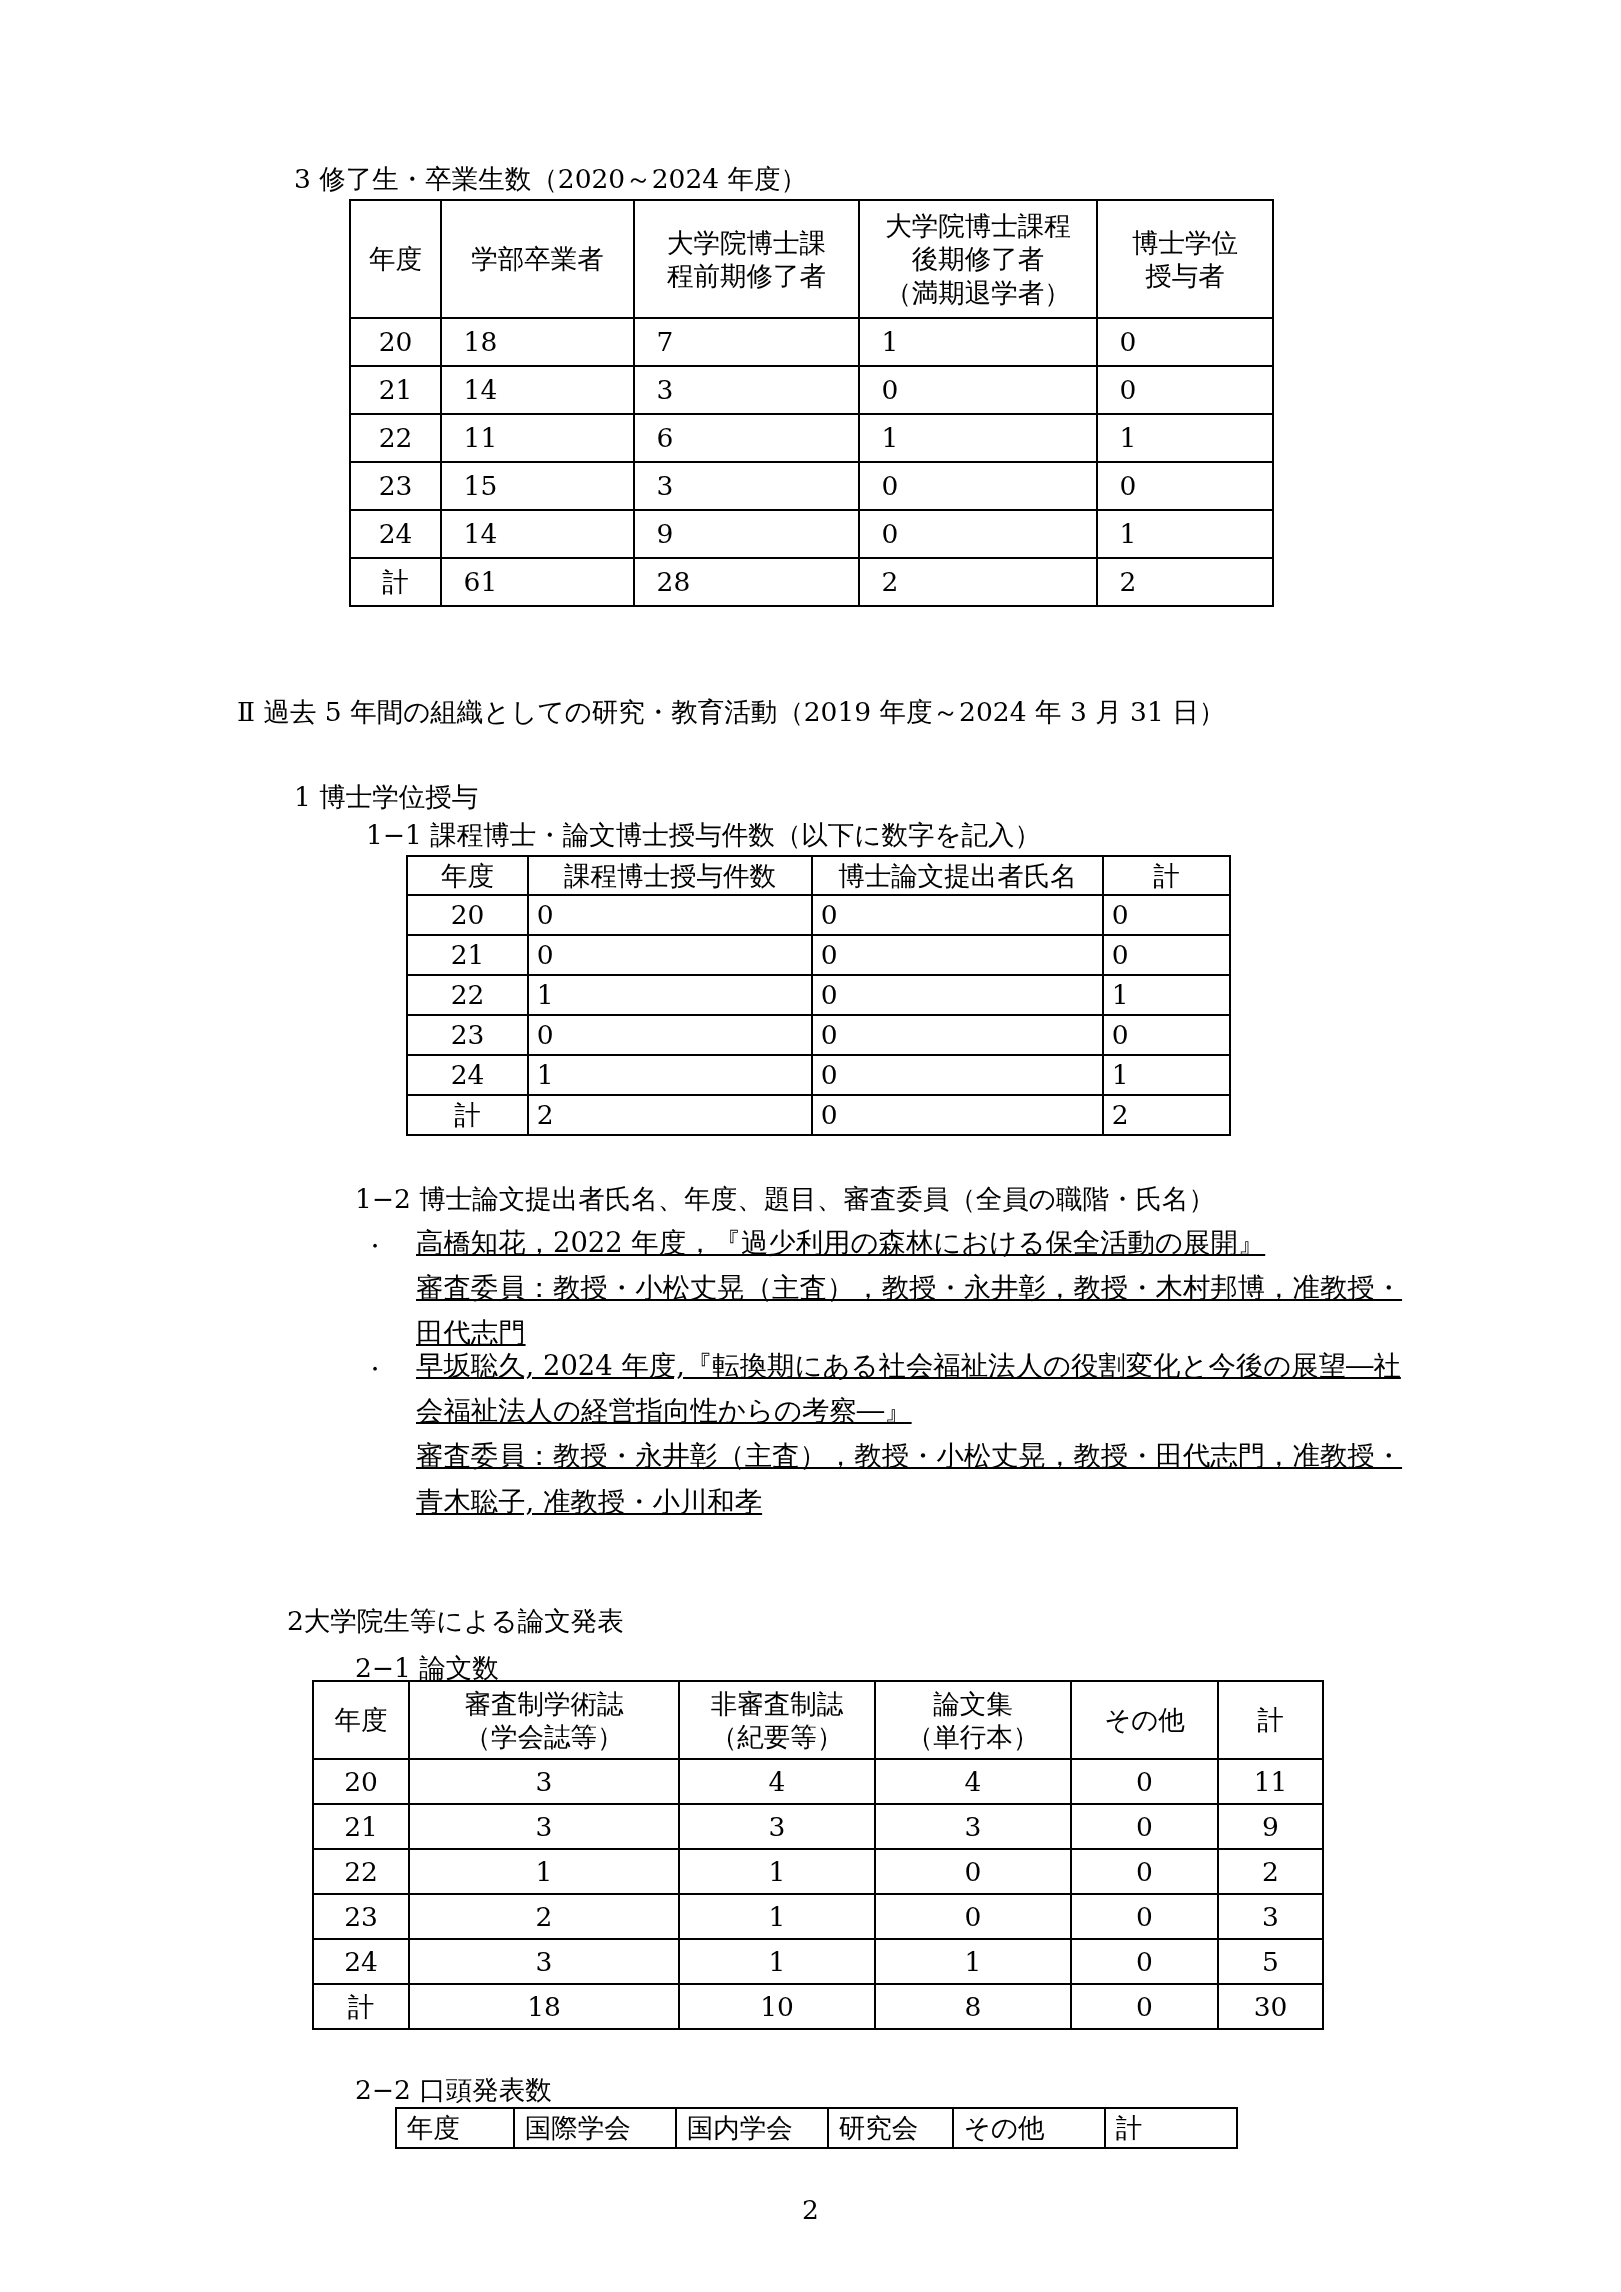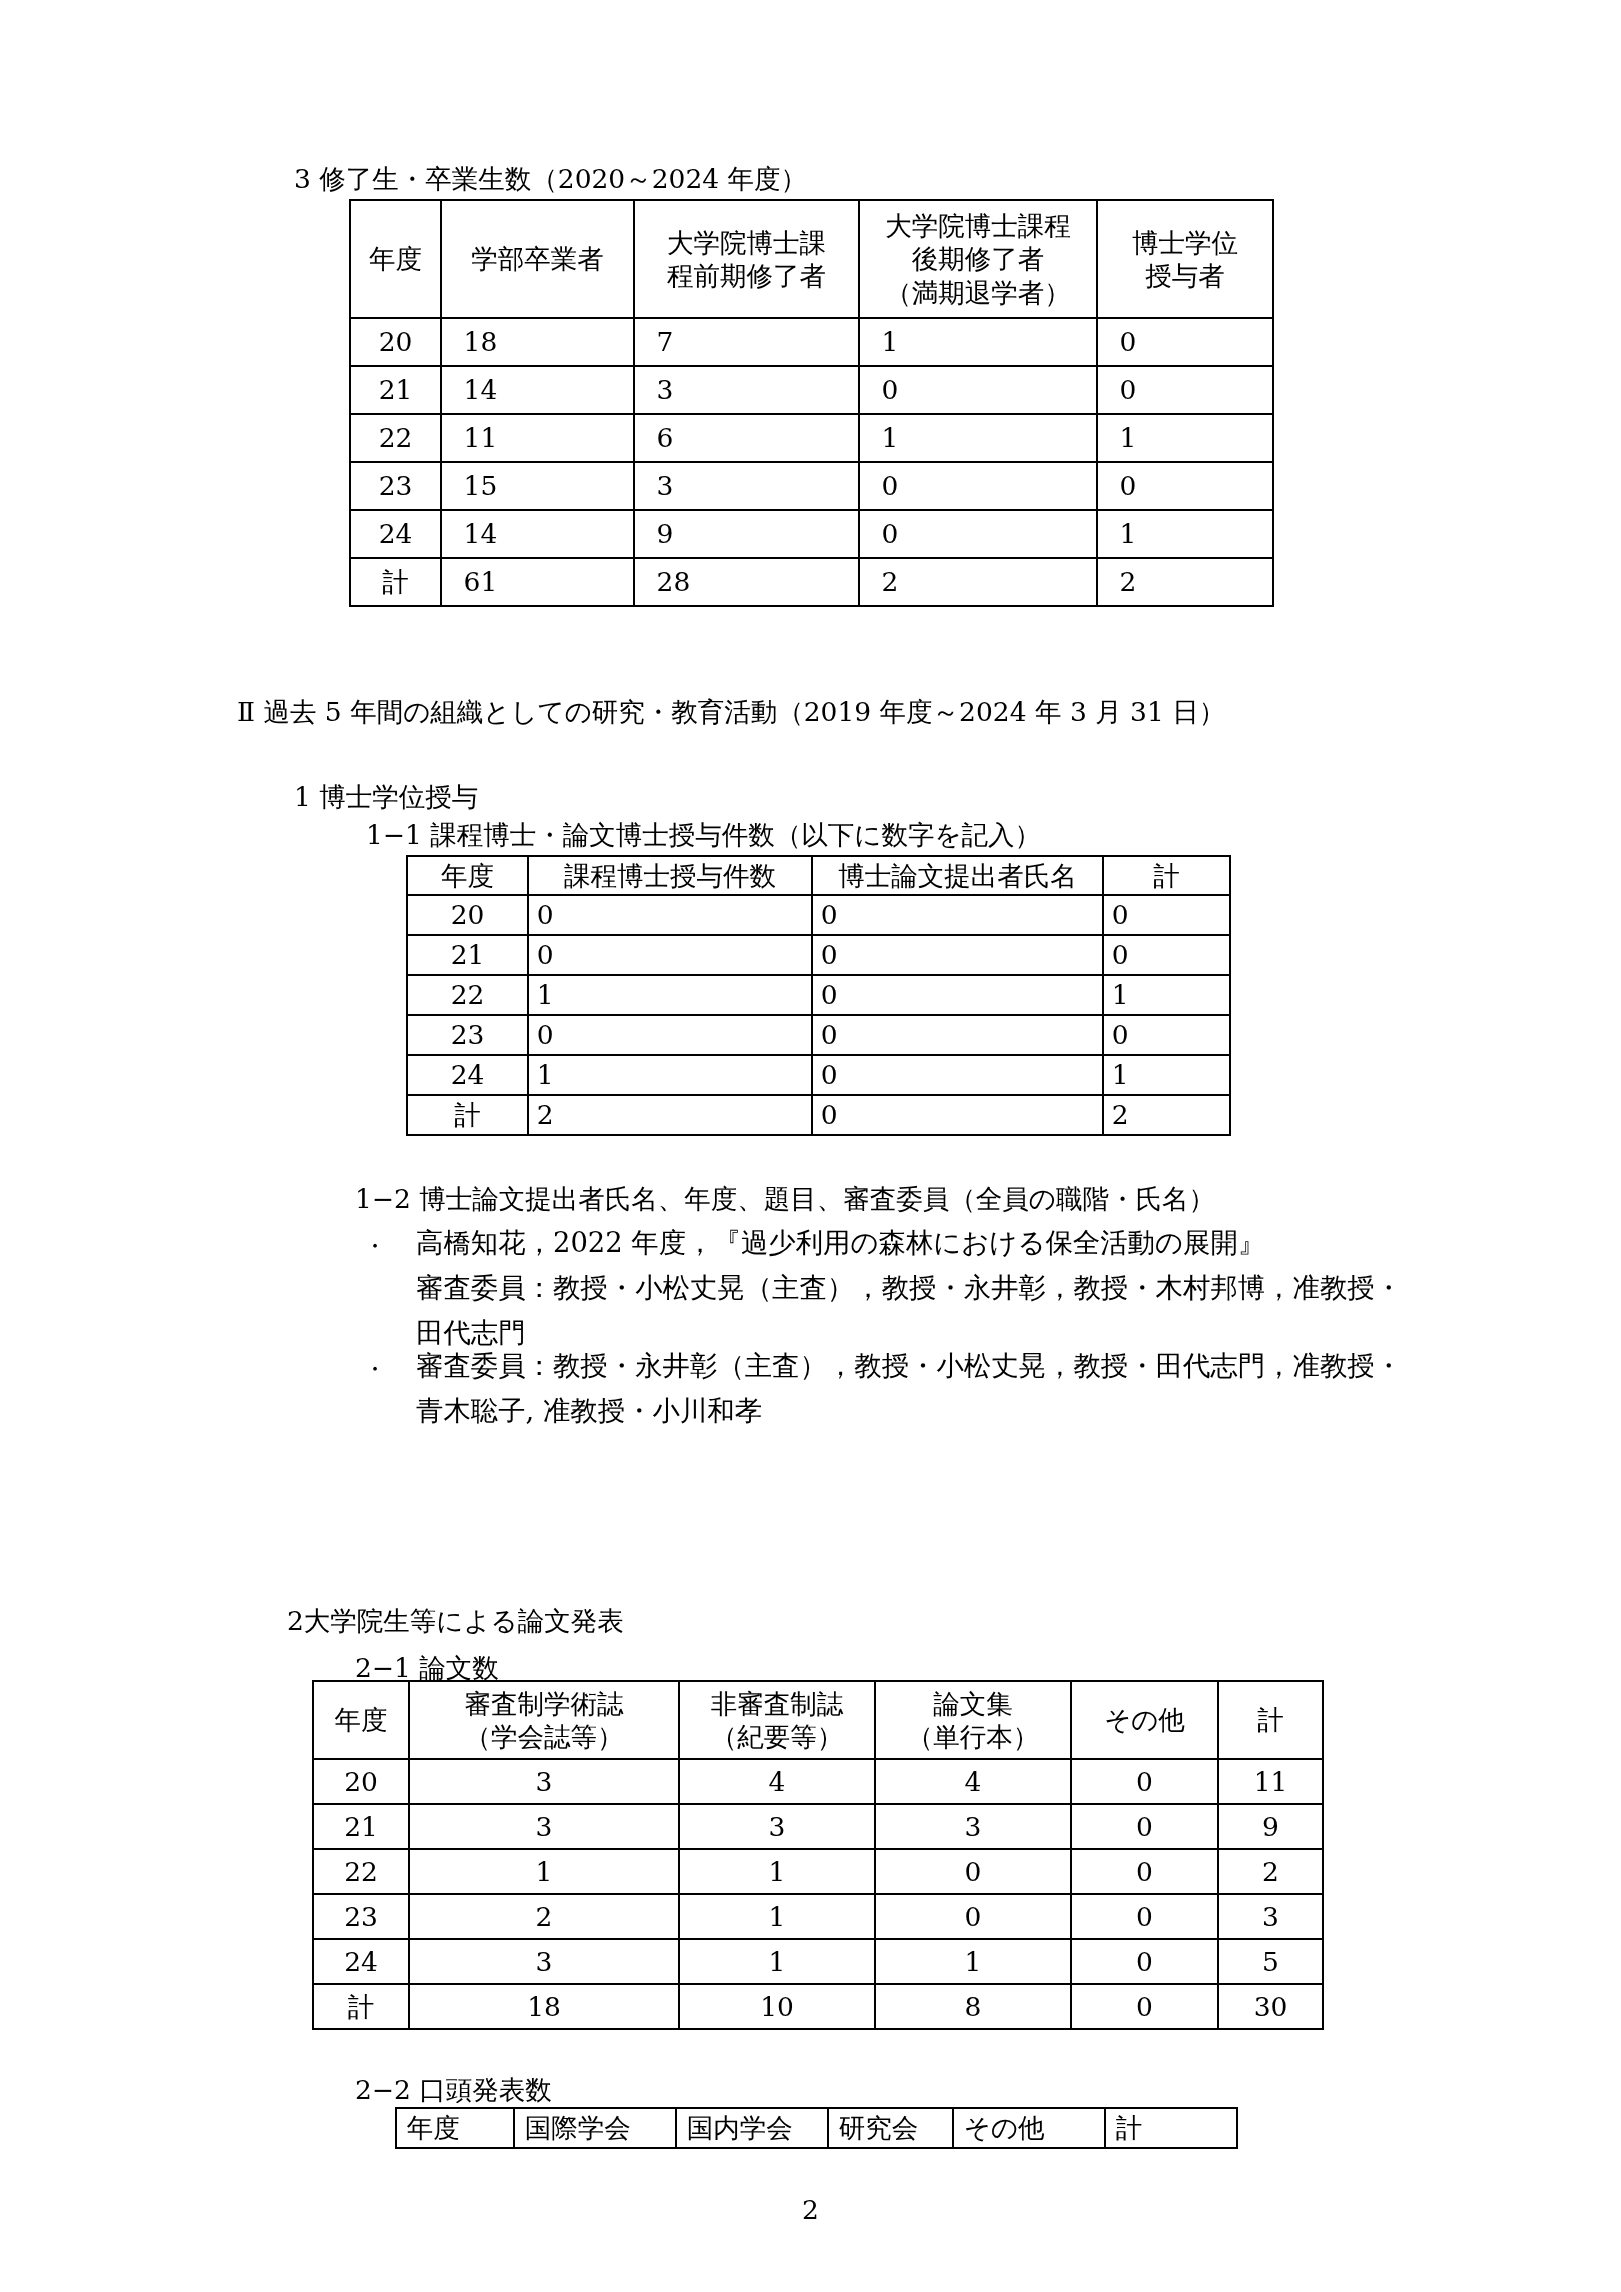--- a/index.html
+++ b/index.html
@@ -7,21 +7,21 @@
     width: 1621px; height: 2293px; position: relative; overflow: hidden;
     font-family: "DejaVu Serif", "Liberation Serif", serif;
     color: #000; font-size: 26.5px;
   }
   .abs { position: absolute; white-space: nowrap; line-height: 1.2; }
   table { position: absolute; border-collapse: collapse; table-layout: fixed; }
   td, th { border: 2.9px solid #000; padding: 0; font-weight: normal; font-size: 26.5px; line-height: 1.25; }
   .c { text-align: center; }
   .l { text-align: left; padding-left: 21.6px; }
   .bullet { position: absolute; font-size: 23.5px; }
-  .para { position: absolute; width: 990px; line-height: 1.65; font-size: 27.4px; }
+  .para { position: absolute; width: 990px; line-height: 1.65; font-size: 27.4px; text-decoration: underline; }
 </style>
 </head>
 <body>
 
 <div class="abs" style="left:294px; top:163px;">3  修了生・卒業生数（2020～2024 年度）</div>
 <table style="left:349px; top:199px; width:924px;">
   <colgroup>
       <col style="width:91px">
       <col style="width:193px">
       <col style="width:225px">
@@ -143,20 +143,21 @@
   </table>
 
 <div class="abs" style="left:355px; top:1183px;">1−2  博士論文提出者氏名、年度、題目、審査委員（全員の職階・氏名）</div>
 <div class="bullet" style="left:363px; top:1230px;">・</div>
 <div class="para" style="left:416px; top:1220px;">
   <div>高橋知花，2022 年度，『過少利用の森林における保全活動の展開』</div>
   <div>審査委員：教授・小松丈晃（主査），教授・永井彰，教授・木村邦博，准教授・田代志門</div>
 </div>
 <div class="bullet" style="left:363px; top:1353px;">・</div>
 <div class="para" style="left:416px; top:1343px;">
+  <div>早坂聡久, 2024 年度,『転換期にある社会福祉法人の役割変化と今後の展望―社会福祉法人の経営指向性からの考察―』</div>
   <div>審査委員：教授・永井彰（主査），教授・小松丈晃，教授・田代志門，准教授・青木聡子, 准教授・小川和孝</div>
 </div>
 
 <div class="abs" style="left:287px; top:1605px;">2大学院生等による論文発表</div>
 <div class="abs" style="left:355px; top:1644px;margin-top:8px;">2−1  論文数</div>
 <table style="left:312px; top:1680px; width:1010px;">
   <colgroup>
       <col style="width:96px">
       <col style="width:270px">
       <col style="width:196px">

